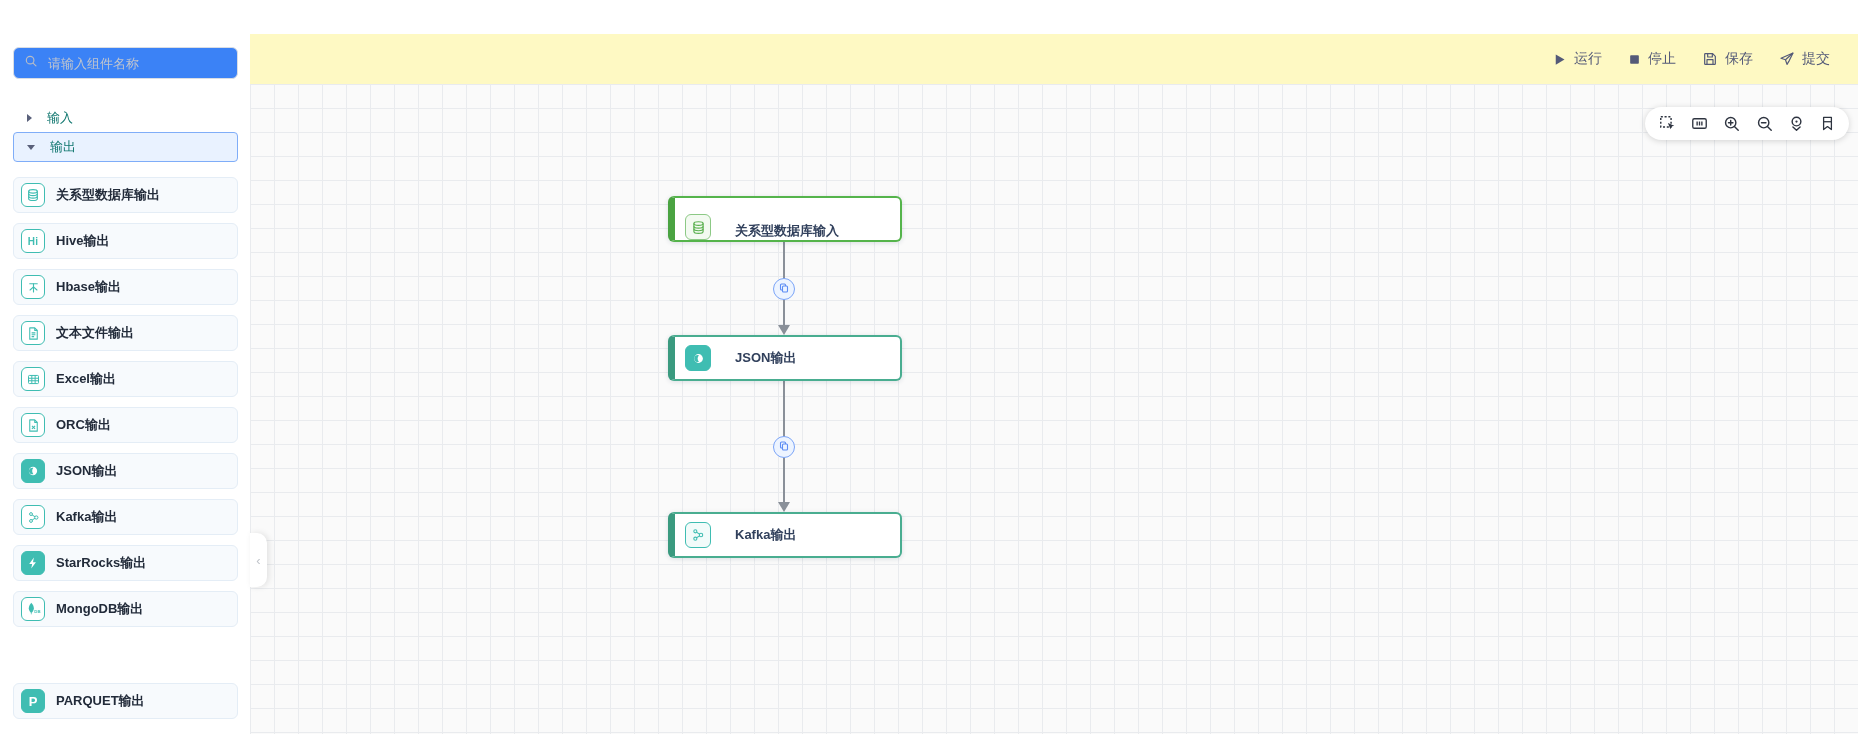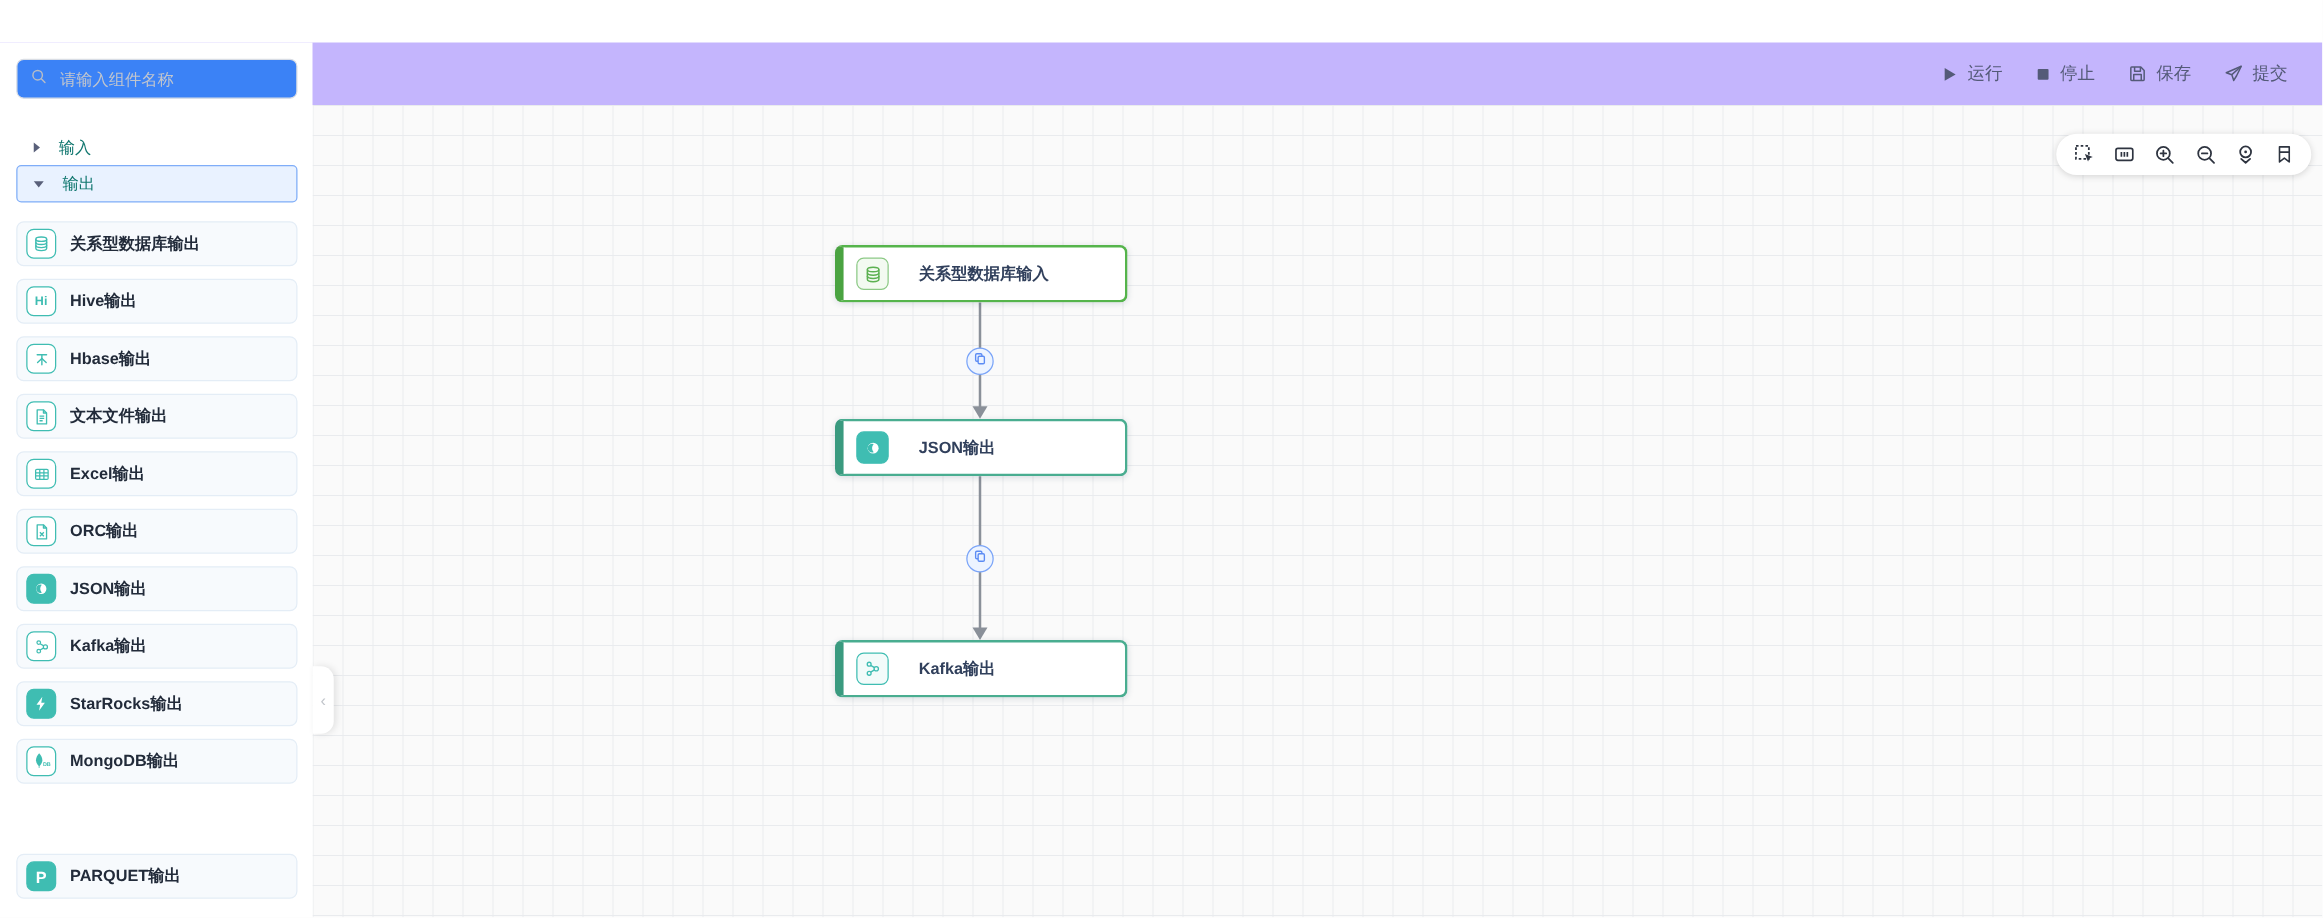--- a/index.html
+++ b/index.html
@@ -15,21 +15,21 @@
   .tabbar{position:absolute;top:0;left:0;right:0;height:34px;background:#f3f4f6;border-bottom:1px solid #e3e5e9;}
   .tab{position:absolute;left:4px;top:0;height:34px;min-width:136px;background:#fff;display:flex;align-items:center;gap:8px;
        padding:0 12px;border-top:3px solid var(--accent-blue);border-left:1px solid #e6e8ec;border-right:1px solid #e6e8ec;cursor:pointer;}
   .di-badge{background:#dcf3ec;color:#2fae98;font-size:9px;font-weight:700;line-height:1;padding:3px 3px;border-radius:3px;}
   .tab-title{font-size:13px;font-weight:600;color:#2a3142;white-space:nowrap;}
   .tab-close{color:#8d939e;font-size:15px;line-height:1;cursor:pointer;}
   .tabbar-right{position:absolute;right:0;top:0;width:68px;height:33px;border-left:1px solid #e3e5e9;
        display:flex;align-items:center;justify-content:center;color:#5b6180;cursor:pointer;}
 
   
-  .toolbar-band{position:absolute;top:34px;left:0;right:0;height:50px;background:#c4b5fd;}
+  .toolbar-band{position:absolute;top:34px;left:0;right:0;height:50px;background:#fef9c3;}
   .actions{position:absolute;right:28px;top:0;height:50px;display:flex;align-items:center;gap:26px;color:var(--toolbar-text);font-size:14px;}
   .action{display:flex;align-items:center;gap:7px;cursor:pointer;}
   .action svg{display:block;}
 
   
   .sidebar{position:absolute;top:34px;left:0;width:250px;bottom:0;background:#fff;z-index:3;}
   .search-box{position:absolute;left:13px;top:13px;width:225px;height:32px;border:1px solid #d9dde4;border-radius:6px;
        display:flex;align-items:center;gap:8px;padding:0 10px;color:#b7bcc6;background:#3b82f6;}
   .search-box input{border:none;outline:none;flex:1;font-size:13px;color:#333;background:transparent;min-width:0;}
   .search-box input::placeholder{color:#c0c5ce;}
@@ -48,21 +48,21 @@
   .glyph-orc{font-size:8.5px;}
   .glyph-p{font-size:13px;font-weight:700;}
   .itm-label{font-size:13px;font-weight:700;color:#222b3a;white-space:nowrap;}
 
   
   .canvas{position:absolute;left:250px;top:84px;right:0;bottom:0;background-color:#fafafa;
       background-image:linear-gradient(#e9ebee 1px,transparent 1px),linear-gradient(90deg,#e9ebee 1px,transparent 1px);
       background-size:24px 24px;}
   .node{position:absolute;left:418px;width:234px;height:46px;background:#fff;border:2px solid;border-left-width:7px;border-radius:6px;
       display:flex;align-items:center;gap:24px;padding:0 10px;box-shadow:0 1px 5px rgba(31,59,85,.14);cursor:pointer;}
-  .node-green{border-color:var(--node-green);border-left-color:var(--node-green-dark);}
+  .node-green{border-color:var(--node-green);border-left-color:var(--node-green-dark);align-items:flex-end;}
   .node-teal{border-color:var(--node-teal);border-left-color:var(--node-teal-dark);}
   .node-icon{flex:0 0 26px;width:26px;height:26px;border-radius:6px;border:1.4px solid;display:flex;align-items:center;justify-content:center;}
   .node-icon.green{color:#5cb151;border-color:#8cc985;background:#f3faf1;}
   .node-icon.teal{color:var(--teal);border-color:var(--teal);background:#f2fbfa;}
   .node-icon.teal-filled{color:#fff;border-color:var(--teal);background:var(--teal);}
   .node-label{font-size:13px;font-weight:700;color:#31405c;white-space:nowrap;}
   .edge-line{position:absolute;left:533px;width:2px;background:var(--edge-gray);}
   .edge-arrow{position:absolute;left:528px;width:0;height:0;border-left:6px solid transparent;border-right:6px solid transparent;
       border-top:10px solid var(--edge-gray);}
   .edge-circle{position:absolute;left:523px;width:22px;height:22px;border-radius:50%;border:1.5px solid #7aa4f8;background:#edf4ff;

